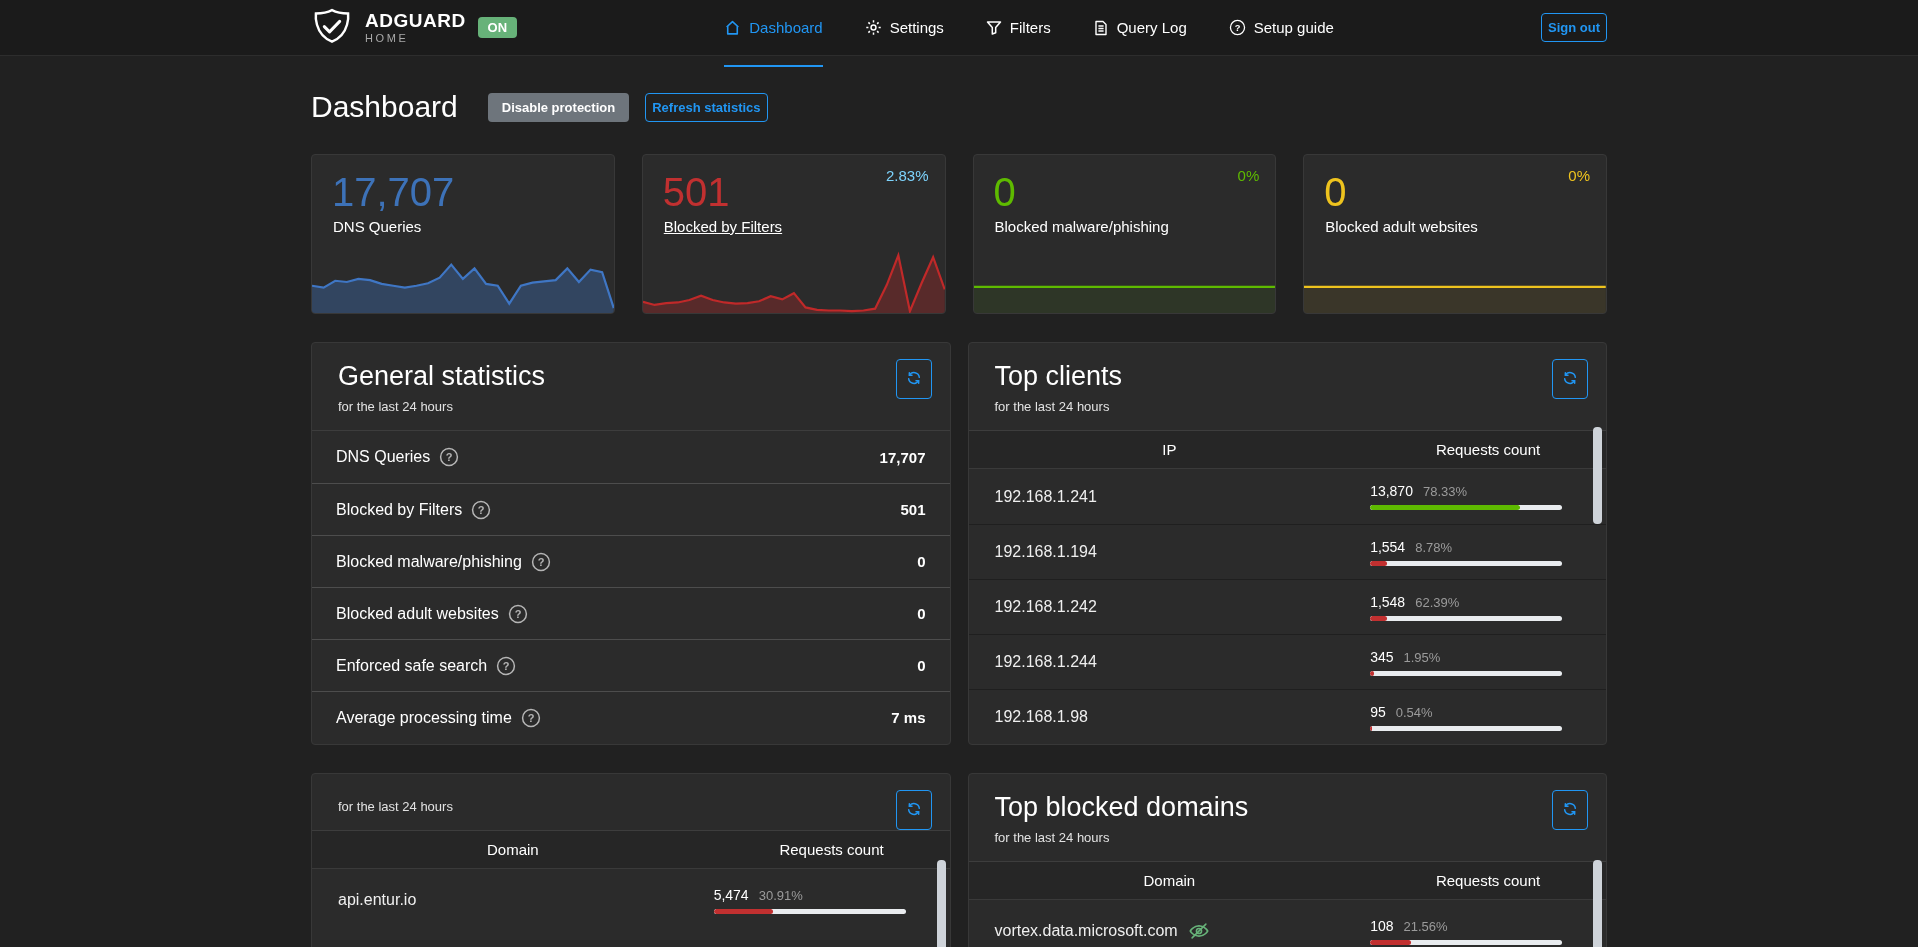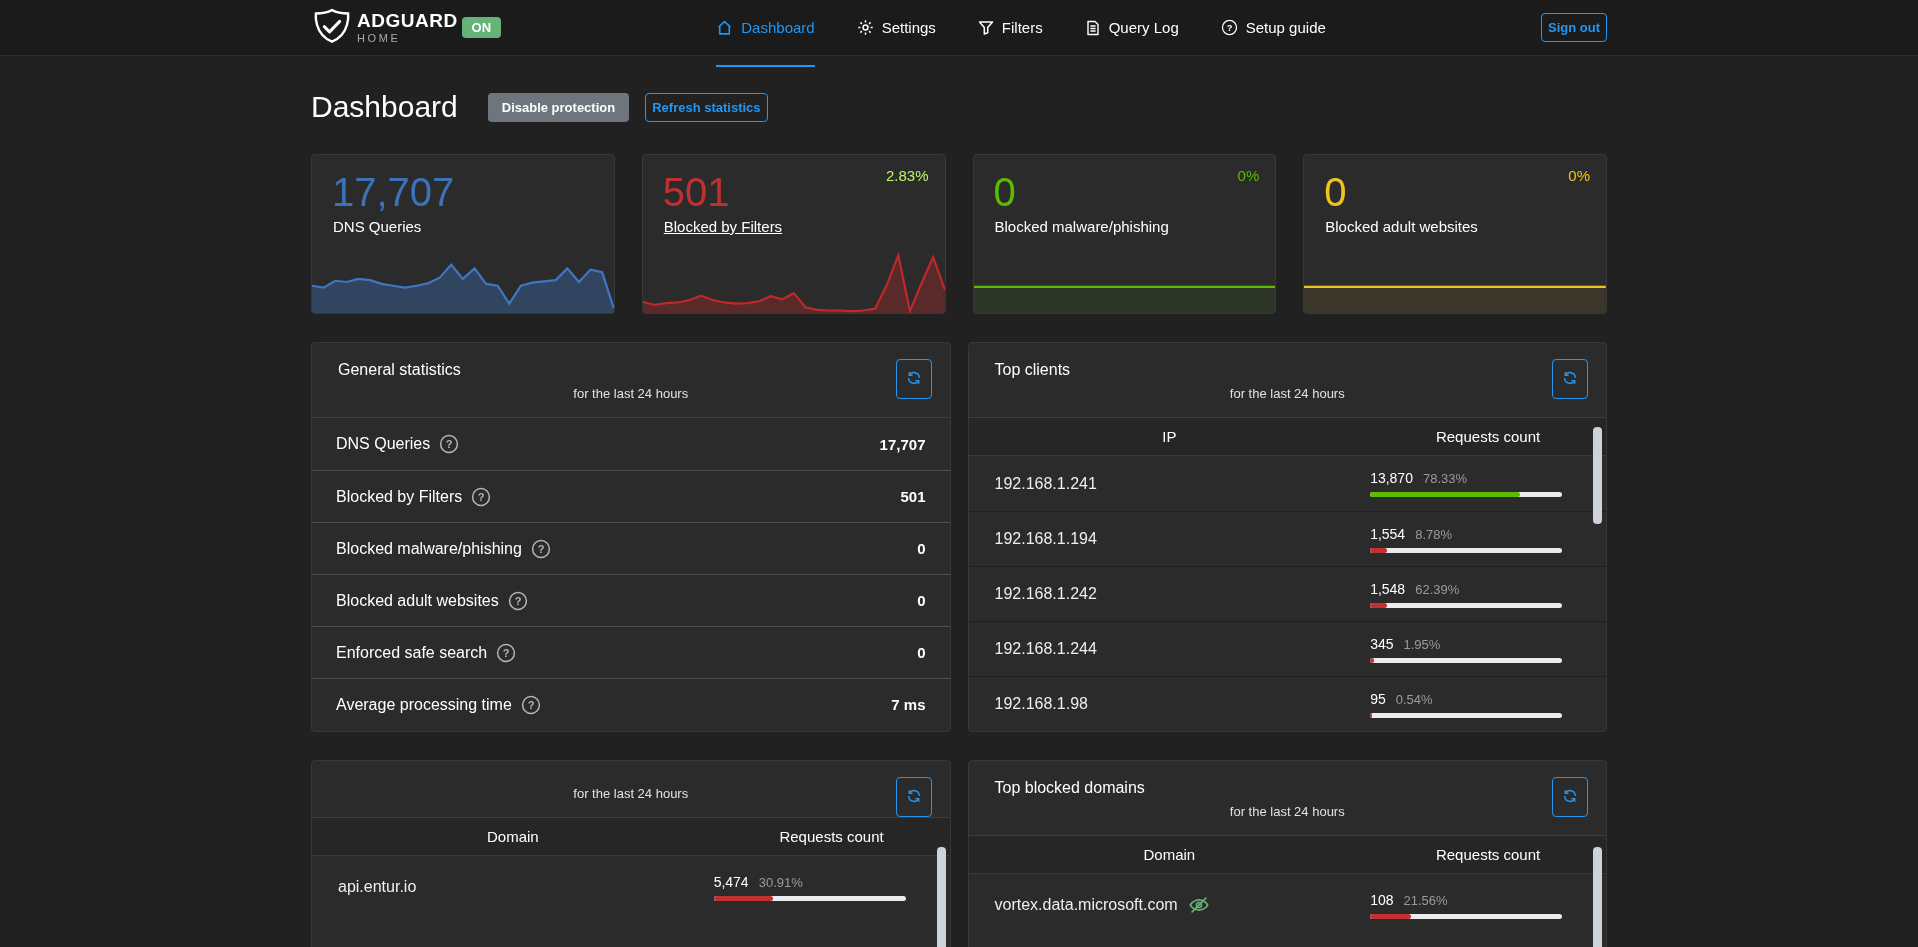--- a/index.html
+++ b/index.html
@@ -7,21 +7,21 @@
   body {
     background: #212121;
     color: #fff;
     font-family: "Liberation Sans", sans-serif;
   }
   .container { width: 1296px; margin: 0 auto; }
 
   
   .navbar { height: 56px; background: #1b1b1b; border-bottom: 1px solid #2d2d2d; }
   .nav-inner { width: 1296px; margin: 0 auto; height: 100%; display: flex; align-items: center; }
-  .brand { display: flex; align-items: center; gap: 4px; cursor: pointer; }
+  .brand { display: flex; align-items: center; gap: 12px; cursor: pointer; }
   .brand svg { display: block; }
   .brand-title { font-size: 19px; font-weight: bold; letter-spacing: 0.5px; line-height: 1; }
   .brand-sub { font-size: 11px; color: #a9a9a9; letter-spacing: 2.6px; margin-top: 3px; line-height: 1; }
   .on-badge { background: #67b279; color: #fff; font-weight: bold; font-size: 13px; border-radius: 4px; padding: 3px 10px; }
   .nav-menu { flex: 1; display: flex; justify-content: center; gap: 42px; height: 100%; }
   .nav-item { position: relative; display: flex; align-items: center; gap: 8px; color: #fff; font-size: 15px; cursor: pointer; height: 100%; text-decoration: none; }
   .nav-item .nicon { display: flex; align-items: center; }
   .nav-item.active { color: #2196f3; }
   .nav-item.active::after { content: ""; position: absolute; left: 0; right: 0; bottom: -12px; height: 2px; background: #2196f3; }
 
@@ -39,22 +39,22 @@
   .card-label { font-size: 15px; color: #fff; padding: 3px 0 0 21px; width: max-content; }
   .card-label.link { text-decoration: underline; cursor: pointer; }
   .card-percent { position: absolute; top: 12px; right: 16px; font-size: 15px; }
   .card-percent:empty { display: none; }
   .card-spark { position: absolute; left: 0; right: 0; bottom: 0; height: 62px; width: 100%; display: block; }
 
   
   .panels-grid { display: grid; grid-template-columns: 1fr 1fr; gap: 17px; margin-top: 28px; }
   .panel { position: relative; background: #2b2b2b; border: 1px solid #383838; border-radius: 4px; overflow: hidden; }
   .panel-head { padding: 18px 26px 16px; border-bottom: 1px solid #3d3d3d; }
-  .panel-title { font-size: 16px; font-weight: 400; }
-  .panel-sub { font-size: 13px; color: #e2e2e2; margin-top: 7px; text-align: center; }
+  .panel-title { font-size: 27px; font-weight: 400; }
+  .panel-sub { font-size: 13px; color: #e2e2e2; margin-top: 7px; }
   .refresh-btn { position: absolute; top: 16px; right: 18px; width: 36px; height: 40px; display: flex; align-items: center; justify-content: center; background: transparent; border: 1px solid #2196f3; border-radius: 4px; cursor: pointer; }
 
   .gs-row { display: flex; align-items: center; height: 52px; padding: 0 24px; border-top: 1px solid #4d4d4d; }
   .gs-row:first-child { border-top: none; }
   .gs-label { font-size: 16px; color: #fff; display: flex; align-items: center; gap: 9px; }
   .gs-value { margin-left: auto; font-weight: bold; font-size: 15px; }
 
   .thead { display: grid; grid-template-columns: 63% 37%; height: 38px; background: #262626; border-bottom: 1px solid #3a3a3a; align-items: center; }
   .thead div { text-align: center; font-size: 15px; color: #fff; }
   .t-row { display: grid; grid-template-columns: 63% 37%; height: 55px; border-top: 1px solid rgba(0,0,0,0.28); align-items: center; }
@@ -156,21 +156,21 @@
   <div class="cards-row" id="cards-row">
       <div class="card">
         <div class="card-value" style="color: rgb(61, 114, 184);">17,707</div>
         <div class="card-label">DNS Queries</div>
         <svg viewBox="0 0 100 40" preserveAspectRatio="none" class="card-spark">
           <polygon points="0,40 0.00,22.40 3.85,23.60 7.69,19.20 11.54,20.00 15.38,18.00 19.23,18.80 23.08,21.20 26.92,22.40 30.77,23.60 34.62,22.40 38.46,20.80 42.31,17.20 46.15,8.80 50.00,18.00 53.85,11.20 57.69,21.20 61.54,22.40 65.38,34.00 69.23,22.40 73.08,20.40 76.92,19.60 80.77,18.80 84.62,11.20 88.46,20.00 92.31,12.00 96.15,13.60 100.00,36.80 100,40" fill="rgba(63,118,196,0.35)"></polygon>
           <polyline points="0.00,22.40 3.85,23.60 7.69,19.20 11.54,20.00 15.38,18.00 19.23,18.80 23.08,21.20 26.92,22.40 30.77,23.60 34.62,22.40 38.46,20.80 42.31,17.20 46.15,8.80 50.00,18.00 53.85,11.20 57.69,21.20 61.54,22.40 65.38,34.00 69.23,22.40 73.08,20.40 76.92,19.60 80.77,18.80 84.62,11.20 88.46,20.00 92.31,12.00 96.15,13.60 100.00,36.80" fill="none" stroke="#3f76c4" stroke-width="2.2" vector-effect="non-scaling-stroke"></polyline>
         </svg>
       </div>
       <div class="card">
-        <div class="card-percent" style="color: #bef264;">2.83%</div>
+        <div class="card-percent" style="color: #7dd3fc;">2.83%</div>
         <div class="card-value" style="color: rgb(193, 48, 48);">501</div>
         <div class="card-label link">Blocked by Filters</div>
         <svg viewBox="0 0 100 40" preserveAspectRatio="none" class="card-spark">
           <polygon points="0,40 0.00,32.80 3.85,34.80 7.69,33.60 11.54,33.20 15.38,31.60 19.23,28.80 23.08,31.60 26.92,33.20 30.77,34.00 34.62,33.60 38.46,32.40 42.31,29.20 46.15,31.20 50.00,27.20 53.85,36.40 57.69,38.00 61.54,38.40 65.38,38.40 69.23,38.80 73.08,38.40 76.92,37.20 80.77,22.00 84.62,2.80 88.46,38.80 92.31,20.80 96.15,4.00 100.00,24.80 100,40" fill="rgba(192,41,41,0.30)"></polygon>
           <polyline points="0.00,32.80 3.85,34.80 7.69,33.60 11.54,33.20 15.38,31.60 19.23,28.80 23.08,31.60 26.92,33.20 30.77,34.00 34.62,33.60 38.46,32.40 42.31,29.20 46.15,31.20 50.00,27.20 53.85,36.40 57.69,38.00 61.54,38.40 65.38,38.40 69.23,38.80 73.08,38.40 76.92,37.20 80.77,22.00 84.62,2.80 88.46,38.80 92.31,20.80 96.15,4.00 100.00,24.80" fill="none" stroke="#c02929" stroke-width="2.2" vector-effect="non-scaling-stroke"></polyline>
         </svg>
       </div>
       <div class="card">
         <div class="card-percent" style="color: rgb(94, 186, 0);">0%</div>
         <div class="card-value" style="color: rgb(94, 186, 0);">0</div>

